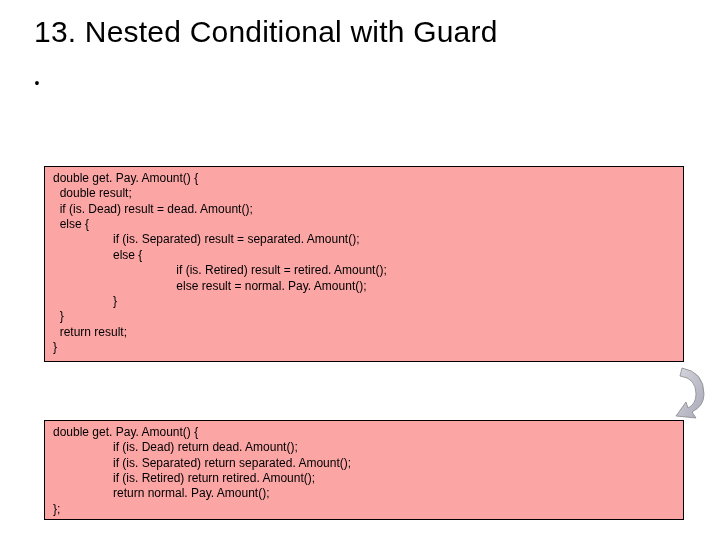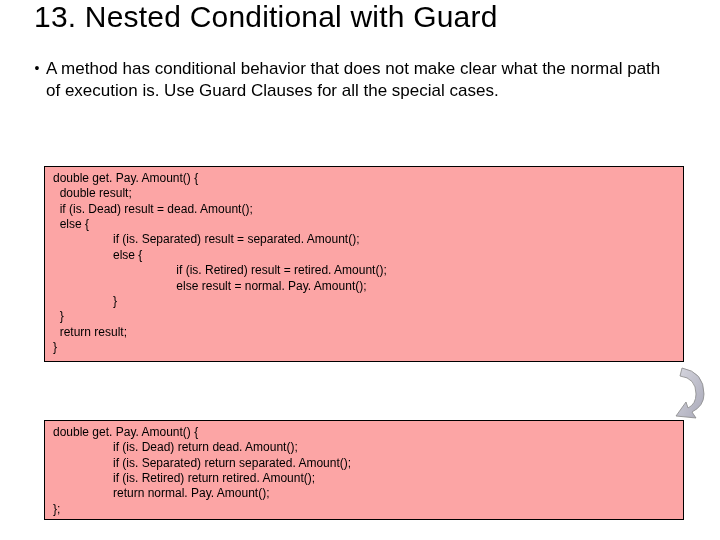--- a/index.html
+++ b/index.html
@@ -8,21 +8,21 @@
     height: 540px;
     background: #ffffff;
     font-family: Arial, Helvetica, sans-serif;
     color: #000;
     position: relative;
     overflow: hidden;
   }
   .title {
     font-size: 30px;
     font-weight: 400;
-    padding: 0 0 0 34px;
+    padding: 15px 0 0 34px;
     letter-spacing: 0.2px;
   }
   .bullet-block {
     padding: 24px 44px 0 28px;
     display: flex;
     font-size: 17px;
     line-height: 1.28;
   }
   .bullet-dot {
     width: 18px;
@@ -51,21 +51,20 @@
     height: 56px;
   }
 </style>
 </head>
 <body>
 
 <div class="title">13.  Nested Conditional with Guard</div>
 
 <div class="bullet-block">
   <div class="bullet-dot">•</div>
-  <div>A method has conditional behavior that does not make clear what the normal path of execution is.  Use Guard Clauses for all the special cases.</div>
 </div>
 
 <div class="code-box box1">double get. Pay. Amount() {
   double result;
   if (is. Dead) result = dead. Amount();
   else {
                   if (is. Separated) result = separated. Amount();
                   else {
                                      if (is. Retired) result = retired. Amount();
                                      else result = normal. Pay. Amount();

